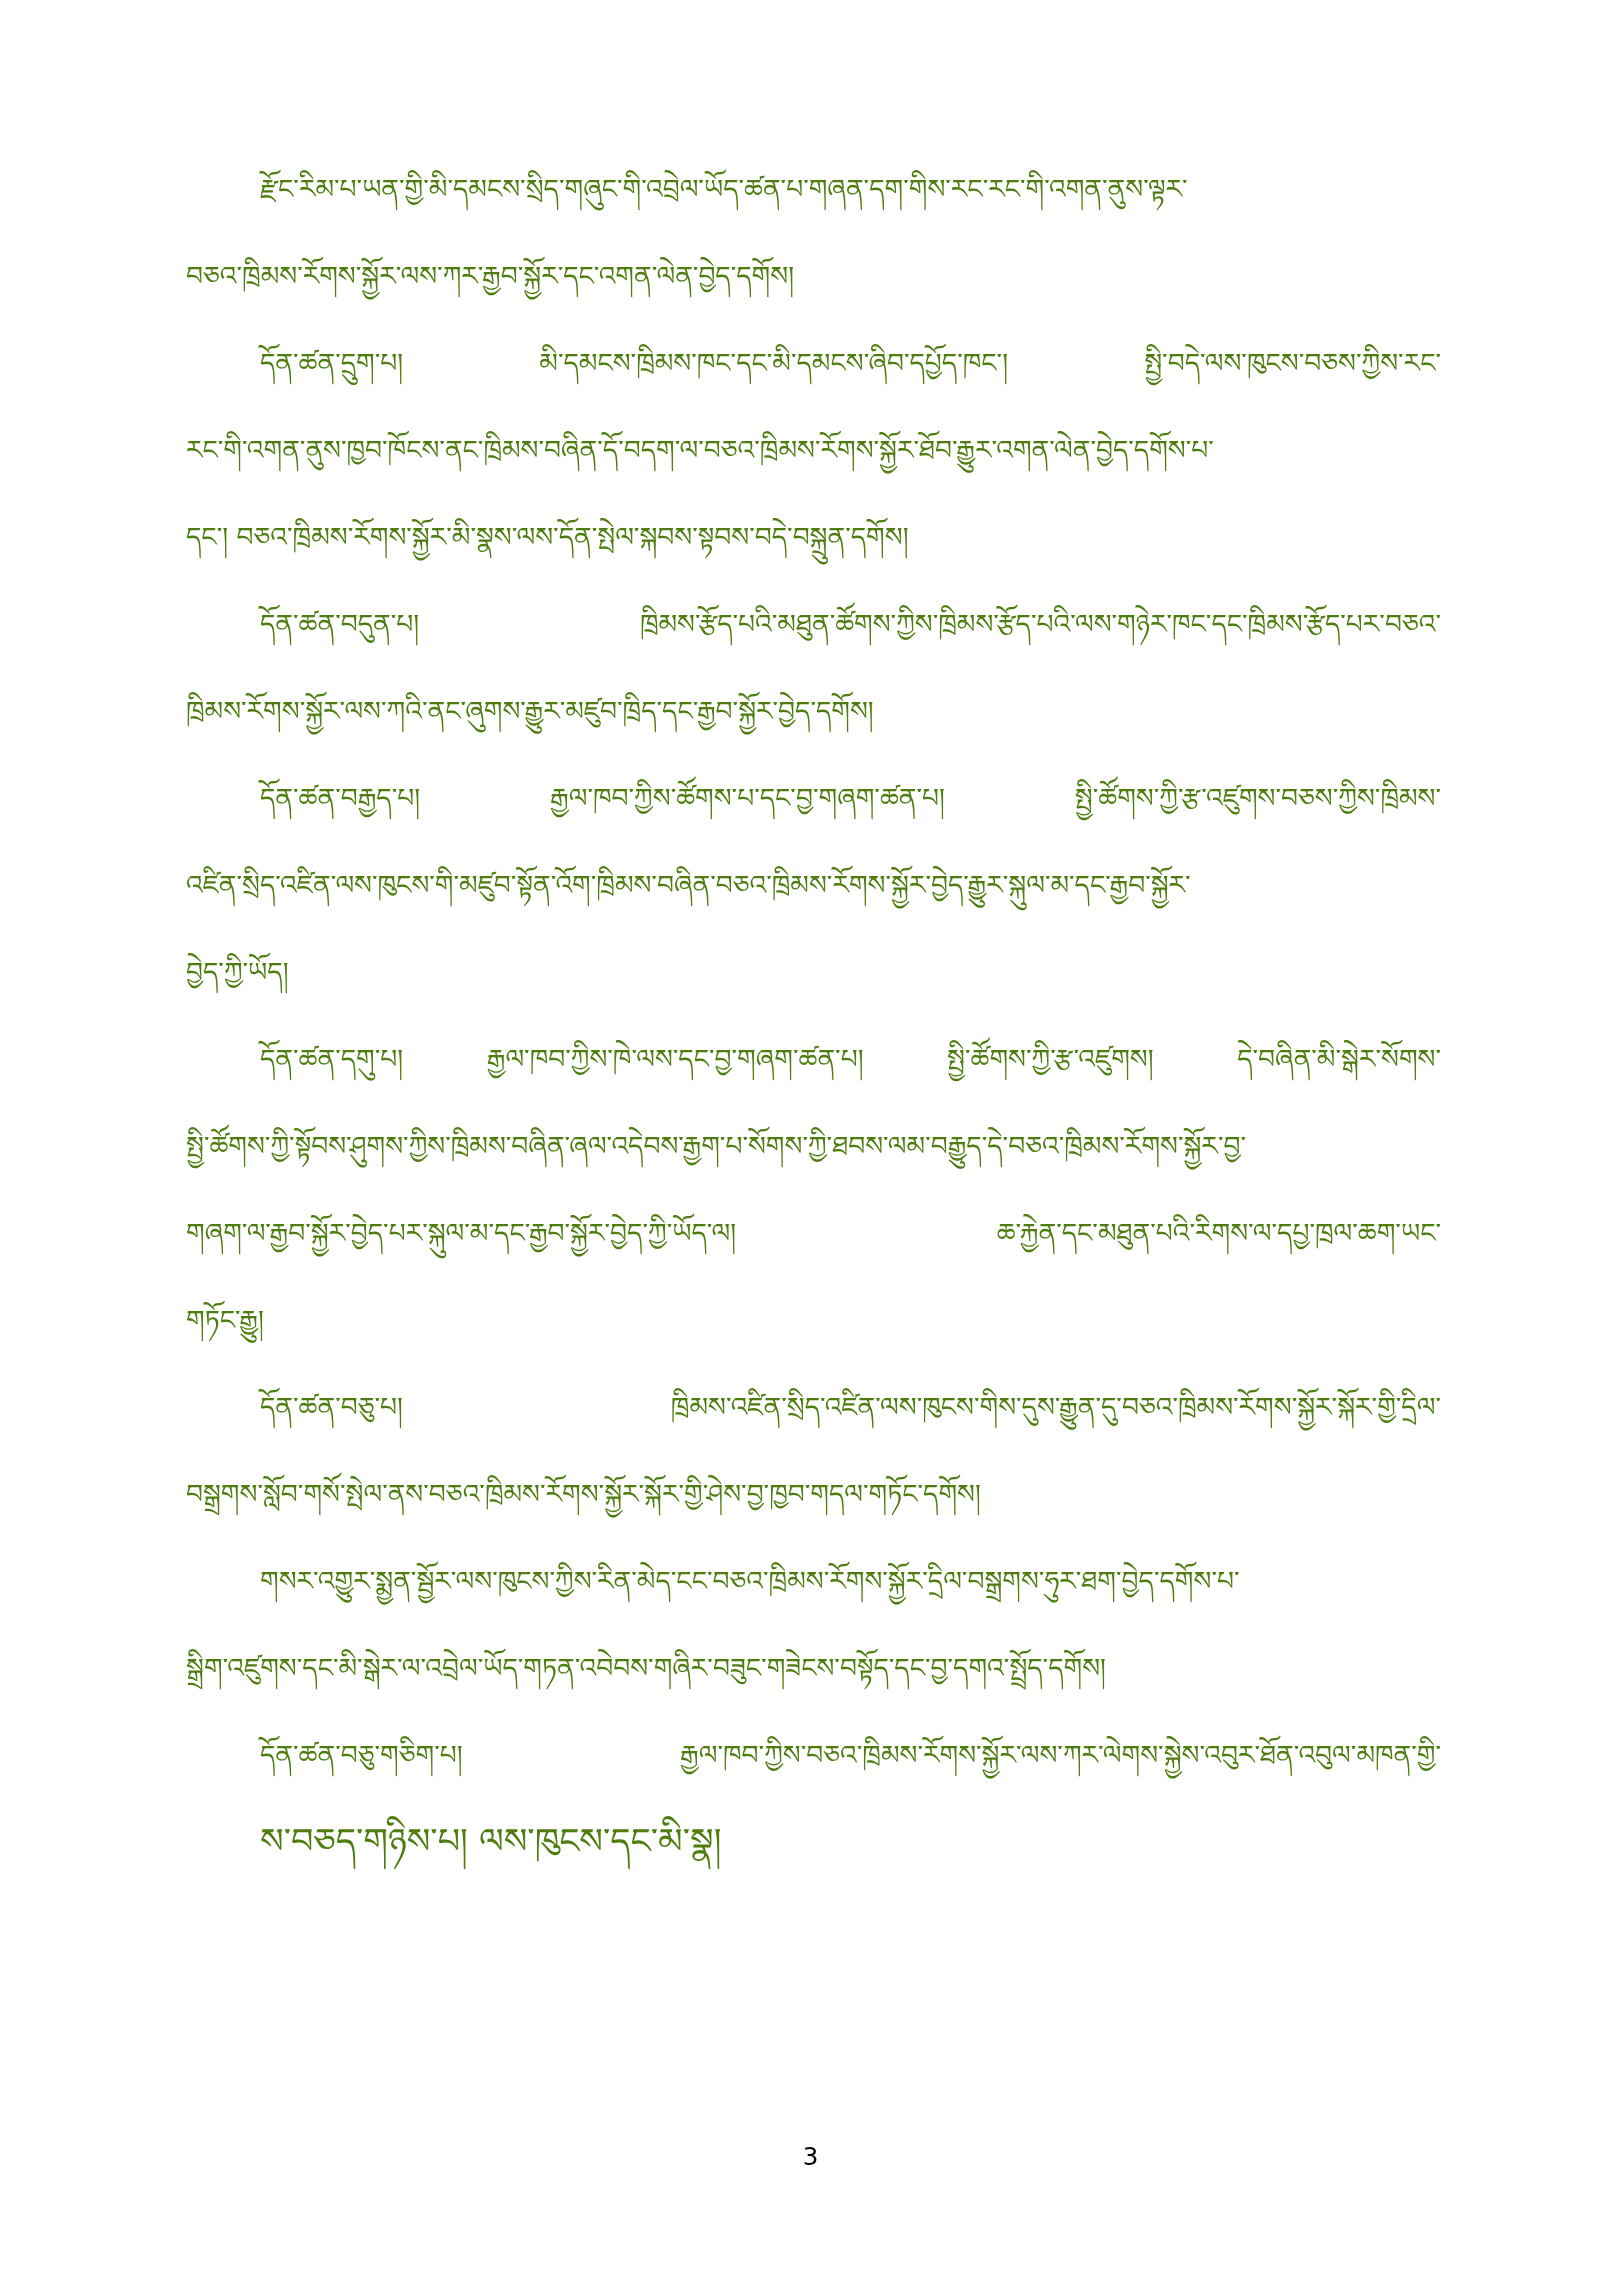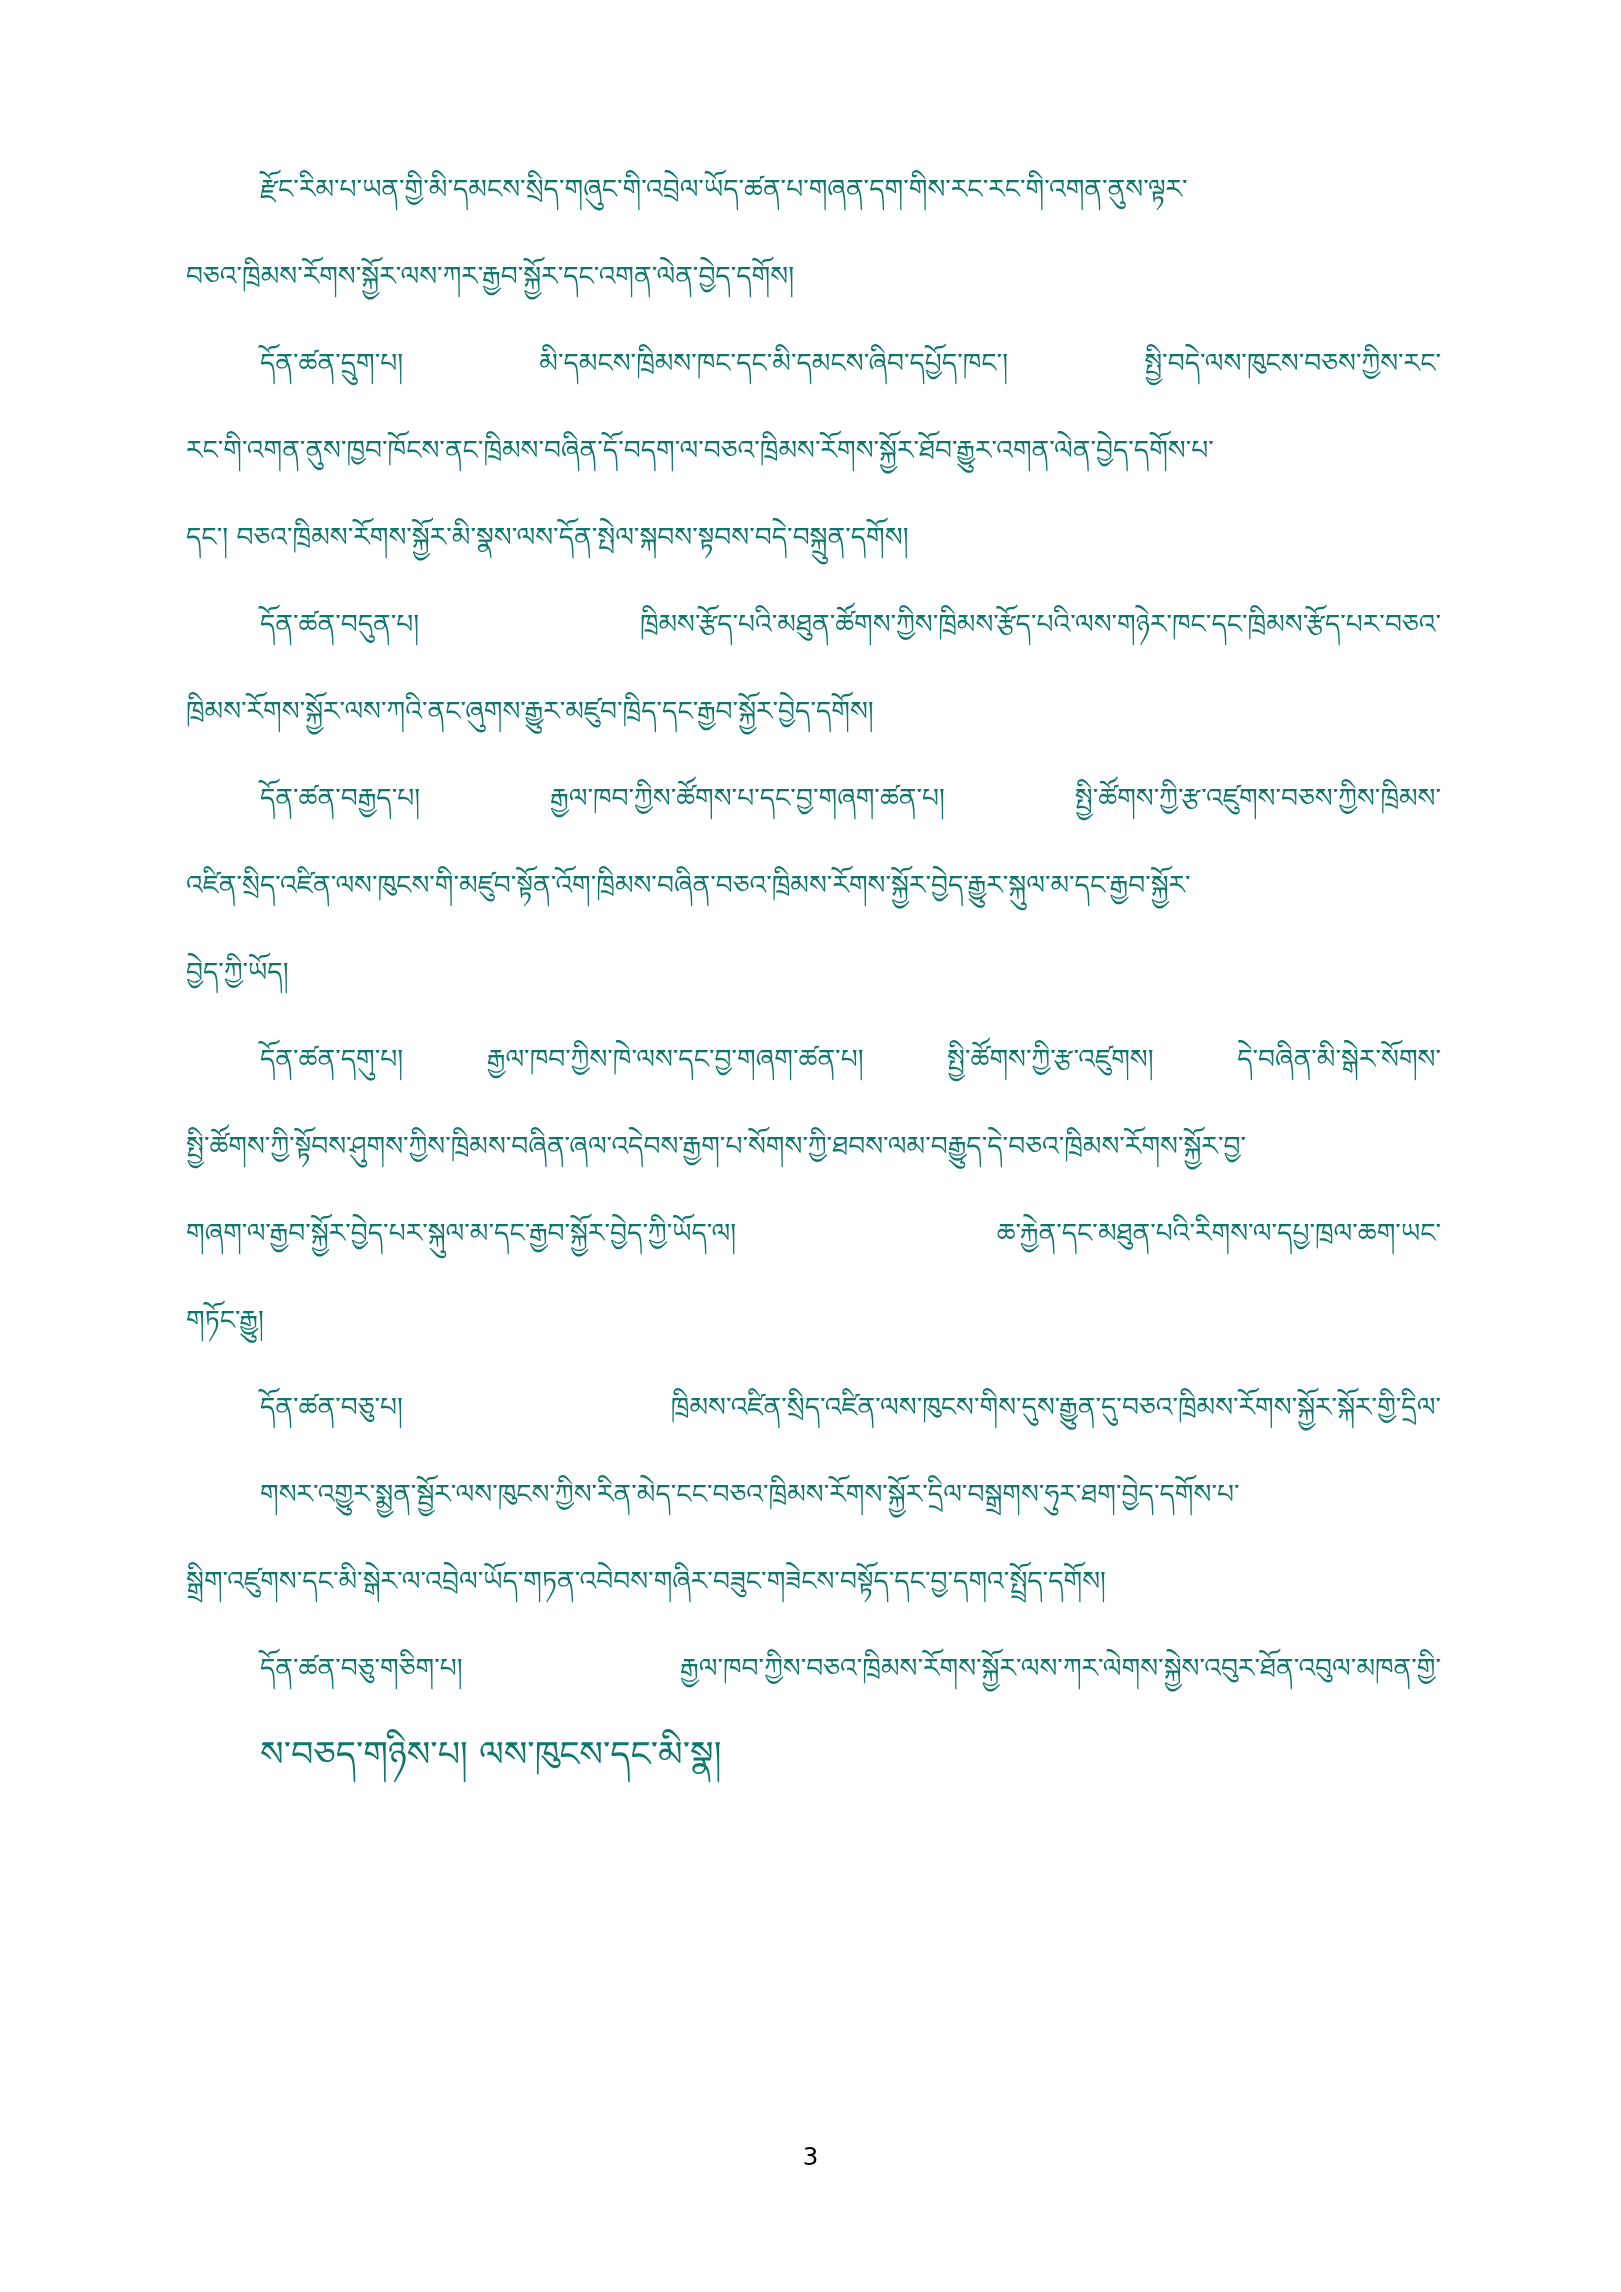--- a/index.html
+++ b/index.html
@@ -27,21 +27,21 @@
     padding: 0;
   }
   .line {
     height: 87px;
     line-height: 87px;
     font-size: 26.5px;
     white-space: nowrap;
     overflow: hidden;
     text-align: justify;
     text-align-last: justify;
-    color: #0f766e;
+    color: #4d7c0f;
   }
   .line.first {
     padding-left: 74px;
   }
   .line.last {
     text-align: center;
     text-align-last: left;
   }
   .line.bold {
     font-weight: normal;
@@ -90,20 +90,21 @@
 
     <div class="para">
       <div class="line first">དོན་ཚན་དགུ་པ། རྒྱལ་ཁབ་ཀྱིས་ཁེ་ལས་དང་བྱ་གཞག་ཚན་པ། སྤྱི་ཚོགས་ཀྱི་རྩ་འཛུགས། དེ་བཞིན་མི་སྒེར་སོགས་</div>
       <div class="line">སྤྱི་ཚོགས་ཀྱི་སྟོབས་ཤུགས་ཀྱིས་ཁྲིམས་བཞིན་ཞལ་འདེབས་རྒྱག་པ་སོགས་ཀྱི་ཐབས་ལམ་བརྒྱུད་དེ་བཅའ་ཁྲིམས་རོགས་སྐྱོར་བྱ་</div>
       <div class="line">གཞག་ལ་རྒྱབ་སྐྱོར་བྱེད་པར་སྐུལ་མ་དང་རྒྱབ་སྐྱོར་བྱེད་ཀྱི་ཡོད་ལ། ཆ་རྐྱེན་དང་མཐུན་པའི་རིགས་ལ་དཔྱ་ཁྲལ་ཆག་ཡང་</div>
       <div class="line last">གཏོང་རྒྱུ།</div>
     </div>
 
     <div class="para">
       <div class="line first">དོན་ཚན་བཅུ་པ། ཁྲིམས་འཛིན་སྲིད་འཛིན་ལས་ཁུངས་གིས་དུས་རྒྱུན་དུ་བཅའ་ཁྲིམས་རོགས་སྐྱོར་སྐོར་གྱི་དྲིལ་</div>
+      <div class="line last">བསྒྲགས་སློབ་གསོ་སྤེལ་ནས་བཅའ་ཁྲིམས་རོགས་སྐྱོར་སྐོར་གྱི་ཤེས་བྱ་ཁྱབ་གདལ་གཏོང་དགོས།</div>
     </div>
 
     <div class="para">
       <div class="line first">གསར་འགྱུར་སྨྱན་སྦྱོར་ལས་ཁུངས་ཀྱིས་རིན་མེད་ངང་བཅའ་ཁྲིམས་རོགས་སྐྱོར་དྲིལ་བསྒྲགས་ཧུར་ཐག་བྱེད་དགོས་པ་</div>
     </div>
 
     <div class="para">
       <div class="line last">སྒྲིག་འཛུགས་དང་མི་སྒེར་ལ་འབྲེལ་ཡོད་གཏན་འབེབས་གཞིར་བཟུང་གཟེངས་བསྟོད་དང་བྱ་དགའ་སྤྲོད་དགོས།</div>
       <div class="line first">དོན་ཚན་བཅུ་གཅིག་པ། རྒྱལ་ཁབ་ཀྱིས་བཅའ་ཁྲིམས་རོགས་སྐྱོར་ལས་ཀར་ལེགས་སྐྱེས་འབུར་ཐོན་འབུལ་མཁན་གྱི་</div>
     </div>

